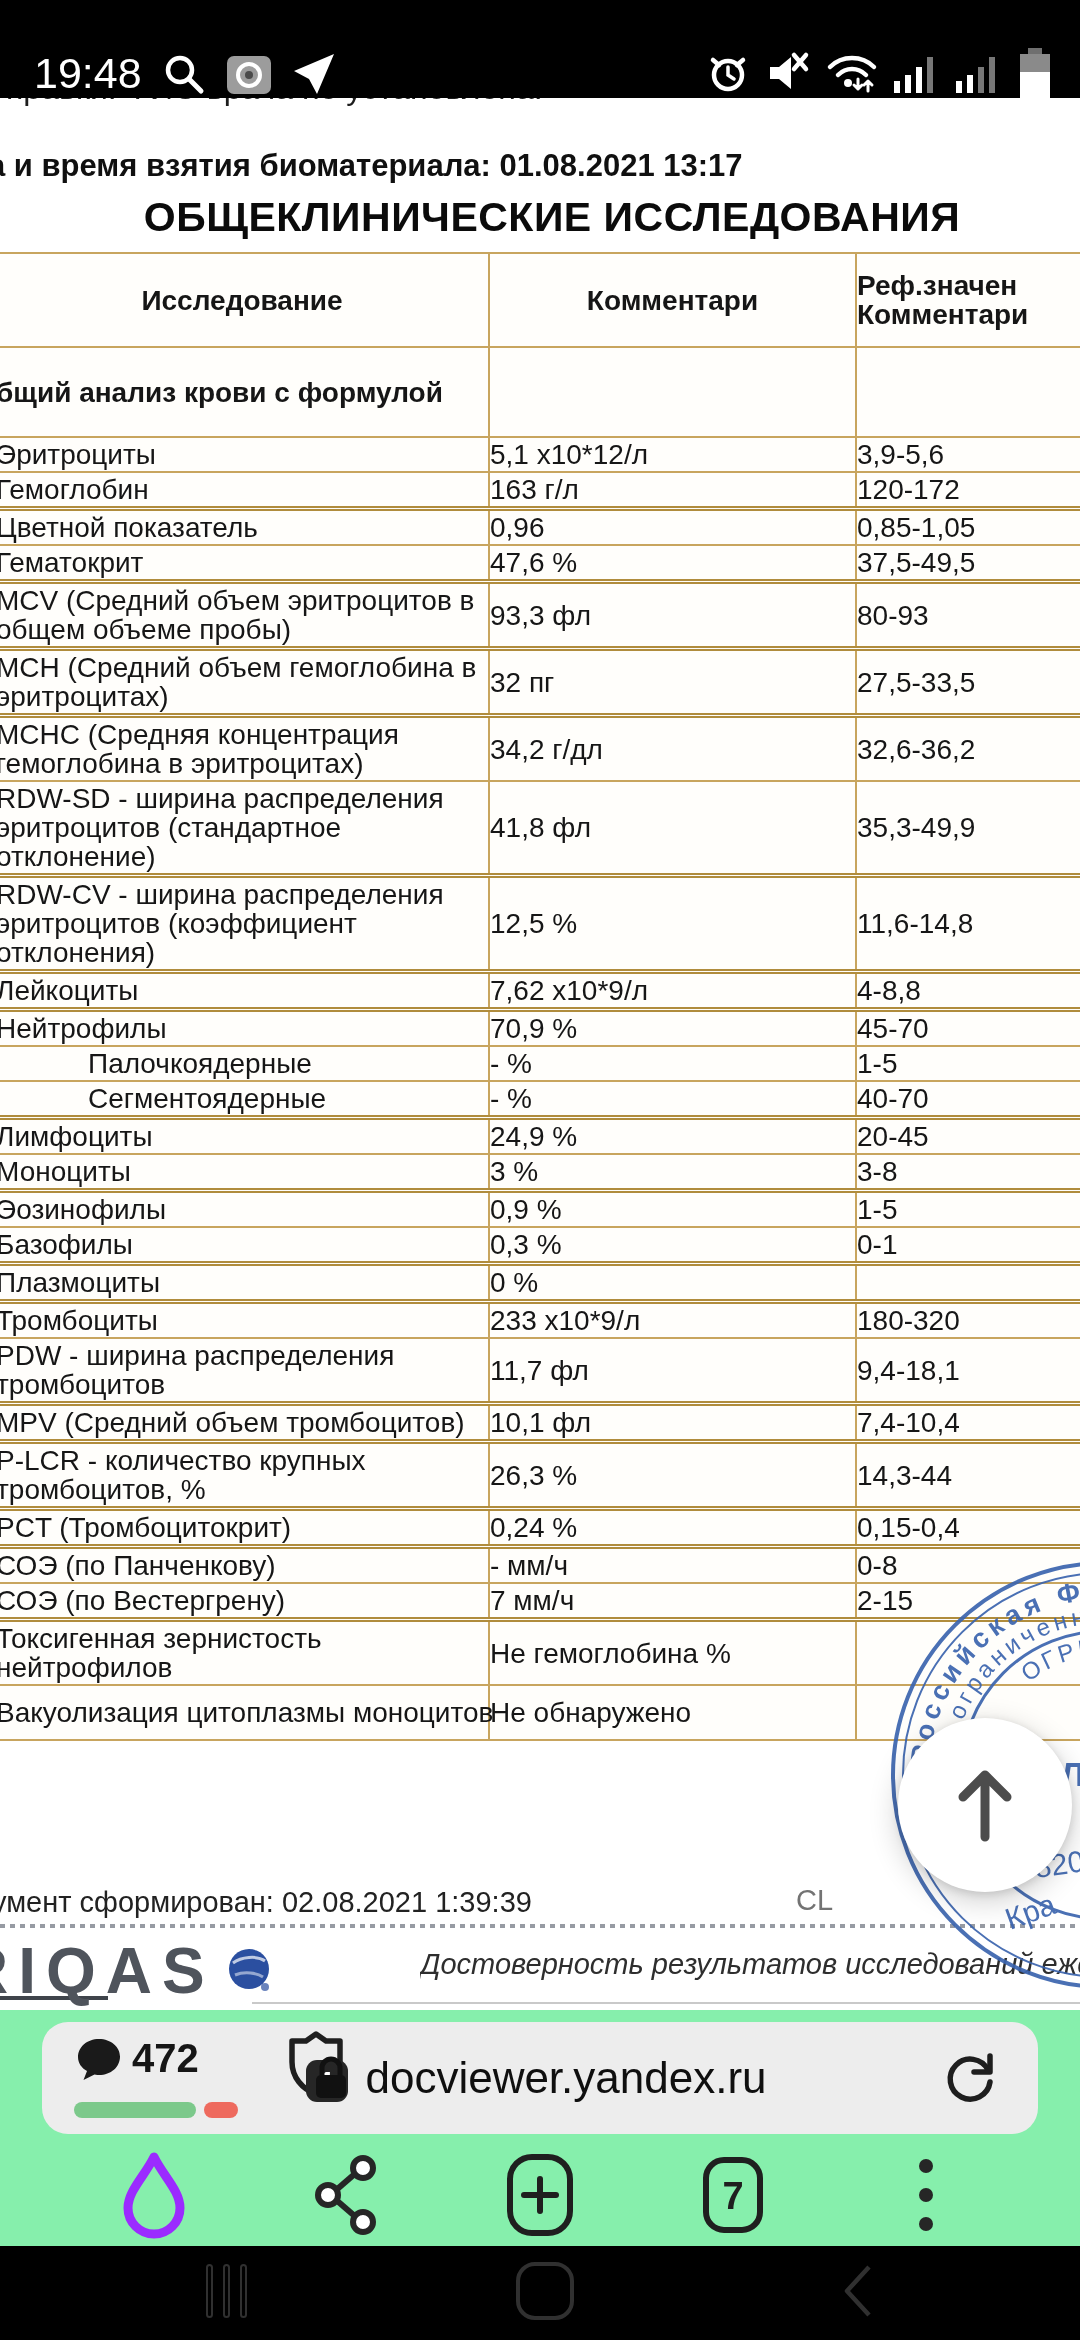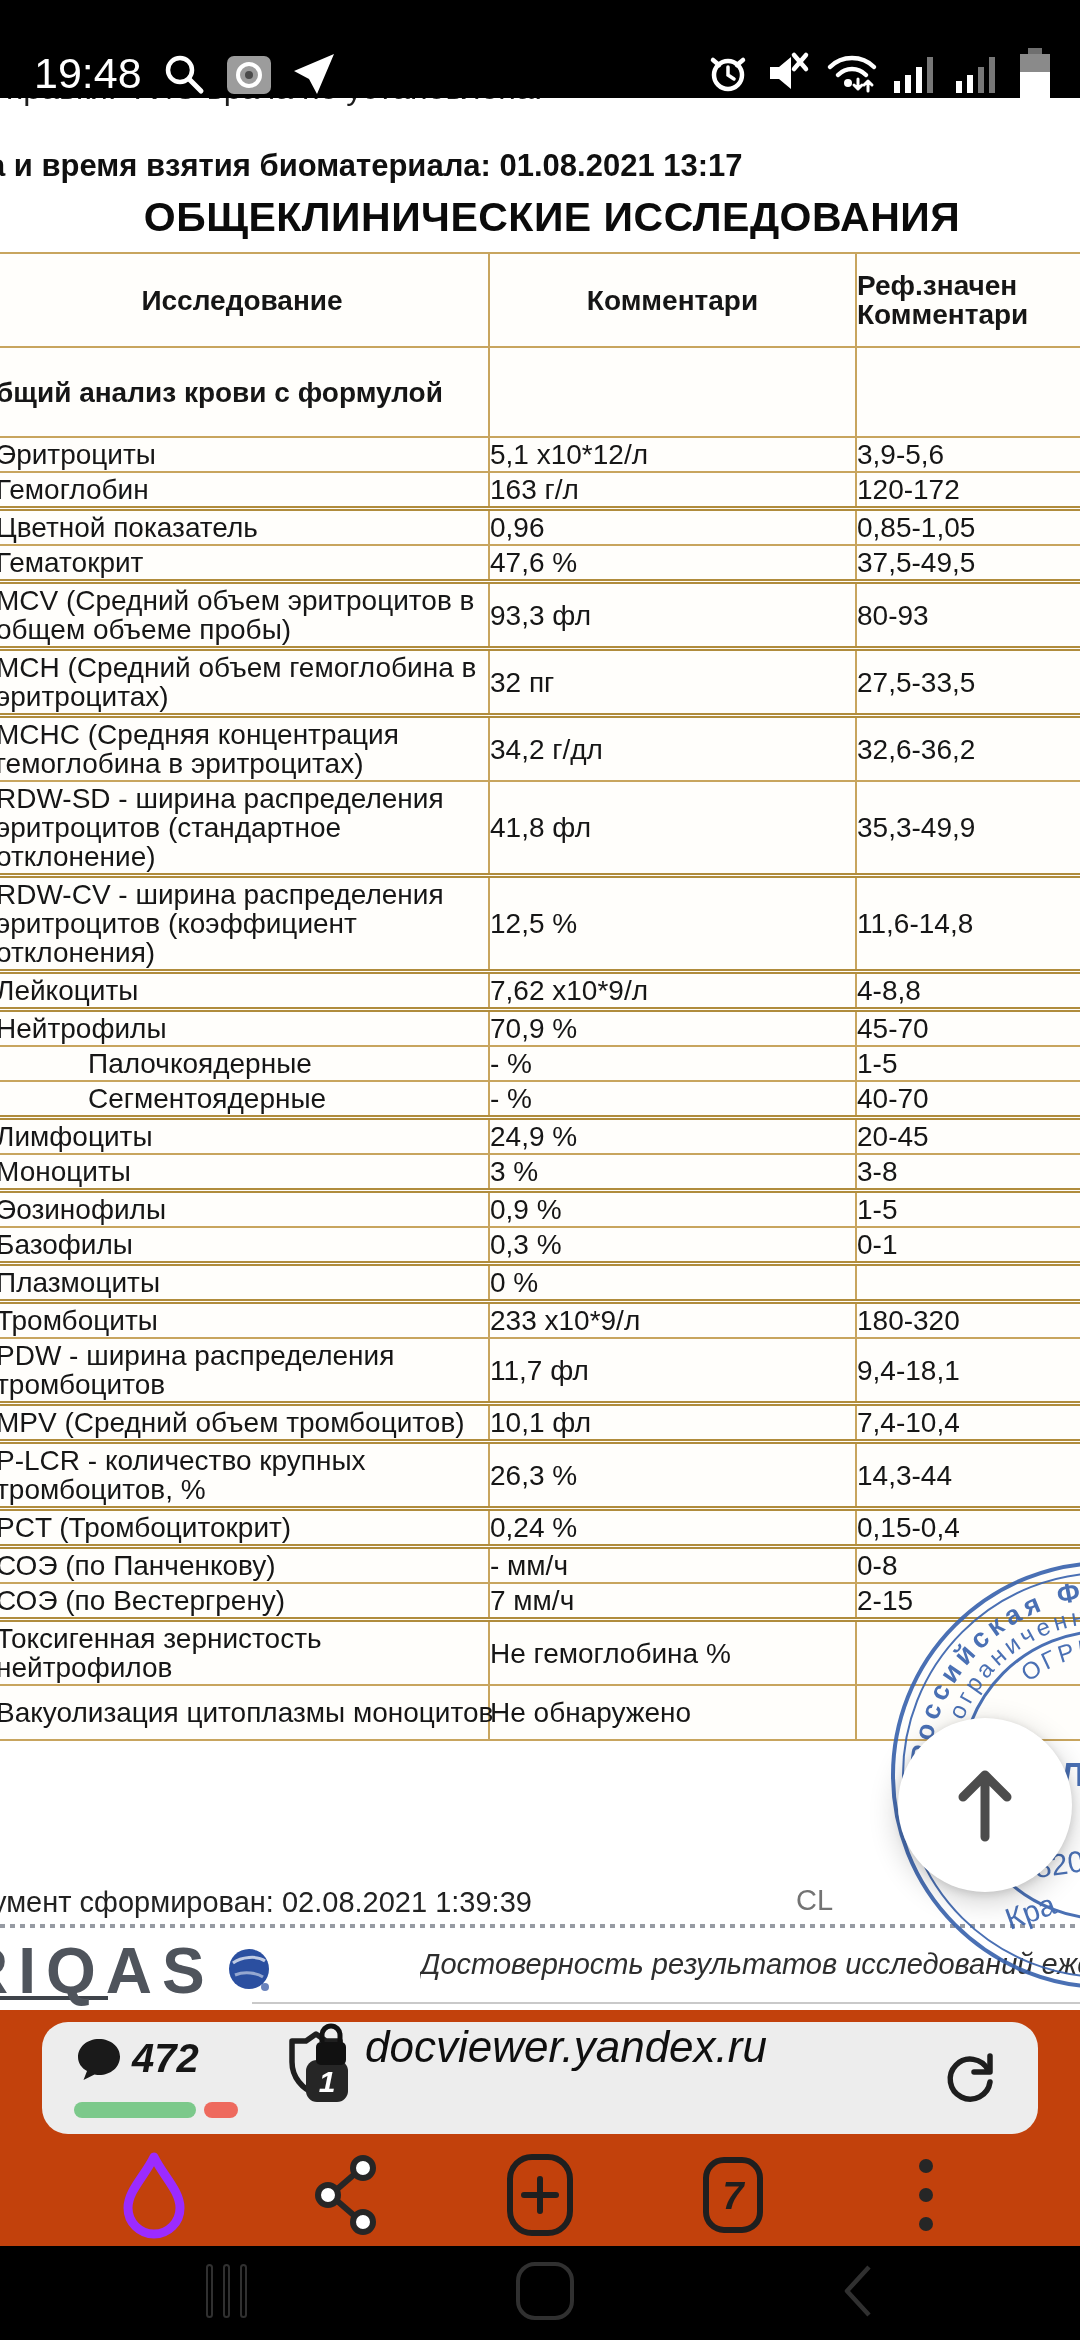--- a/index.html
+++ b/index.html
@@ -49,29 +49,29 @@
   .dotted{position:absolute;top:1924px;left:0;width:1080px;height:4px;
           background:repeating-linear-gradient(90deg,#979ba3 0 5px,transparent 5px 10px);}
   .riqas{position:absolute;top:1934px;left:-38px;display:flex;align-items:center;z-index:2;}
   .riqas-text{font-weight:bold;font-size:64px;letter-spacing:10px;color:#4f545c;}
   .riqas-underline{position:absolute;top:1996px;left:0;width:108px;height:4px;background:#3f444b;}
   .accred{position:absolute;top:1948px;left:420px;width:660px;overflow:hidden;white-space:nowrap;
           font-style:italic;font-size:29px;color:#2e2e2e;}
   .footer-rule{position:absolute;top:2002px;left:252px;width:828px;height:2px;background:#c9c9c9;}
 
   
-  .chrome{position:absolute;top:2010px;left:0;width:1080px;height:236px;background:#c2410c;z-index:20;font-style:italic;}
+  .chrome{position:absolute;top:2010px;left:0;width:1080px;height:236px;background:#86efac;z-index:20;}
   .pill{position:absolute;left:42px;top:12px;width:996px;height:112px;background:var(--url_pill_bg,#ededed);border-radius:26px;}
   .comments{position:absolute;left:34px;top:14px;display:flex;align-items:center;gap:10px;}
   .comments-num{font-weight:bold;font-size:40px;color:#161616;}
   .progress{position:absolute;left:32px;top:80px;width:164px;height:16px;}
   .progress-green{position:absolute;left:0;top:0;width:122px;height:16px;border-radius:8px;background:var(--progress_green,#7cc98b);}
   .progress-red{position:absolute;left:130px;top:0;width:34px;height:16px;border-radius:8px;background:var(--progress_red,#ee6a5e);}
   .shield-wrap{position:absolute;left:240px;top:8px;}
-  .center-url{position:absolute;left:0;top:0;width:100%;height:100%;display:flex;justify-content:center;gap:16px;}
+  .center-url{position:absolute;left:0;top:0;width:100%;height:100%;display:flex;align-items:center;justify-content:center;gap:16px;}
   .url-text{font-size:44px;color:#0f0f0f;}
   .refresh-wrap{position:absolute;right:40px;top:26px;}
   .toolbar{position:absolute;left:0;top:134px;width:1080px;height:102px;display:flex;align-items:center;
            justify-content:space-between;padding:0 112px;box-sizing:border-box;}
   .tb-item{display:flex;align-items:center;justify-content:center;width:84px;height:90px;}
 
   
   .navbar{position:absolute;bottom:0;left:0;width:1080px;height:94px;background:#000;z-index:30;
           display:flex;align-items:center;justify-content:space-between;padding:0 205px;box-sizing:border-box;}
 </style>

